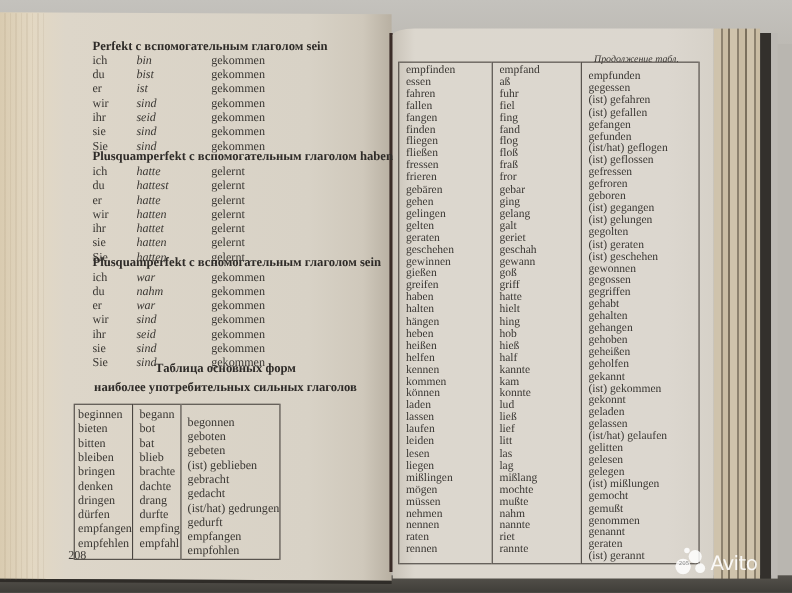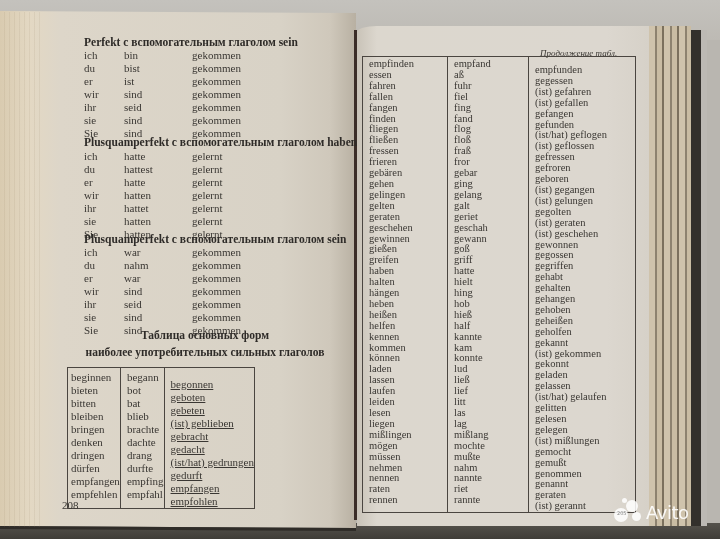--- a/index.html
+++ b/index.html
@@ -34,21 +34,21 @@
     position:absolute; left:649px; top:26px; width:42px; height:500px;
     background:repeating-linear-gradient(90deg,#cfc3ac 0 6px,#8d826f 6px 8px,#c9bca3 8px 13px,#7b705d 13px 15px);
   }
   .stack-dark { position:absolute; left:691px; top:30px; width:10px; height:496px; background:#33302c; }
   .stack-edge { position:absolute; left:701px; top:30px; width:6px; height:496px; background:#bcb9b4; }
 
   .sec-title { position:absolute; left:84px; font-weight:bold; font-size:11.5px; white-space:nowrap; color:#2e2b28; }
   .conj { position:absolute; left:84px; font-size:11px; line-height:13px; }
   .conj .row { display:flex; height:13px; }
   .conj .c1 { width:40px; }
-  .conj .c2 { width:68px; }
+  .conj .c2 { width:68px;font-style:italic; }
   .heading-center { position:absolute; left:60px; width:290px; text-align:center; font-weight:bold; font-size:11.5px; line-height:17px; color:#2e2b28; }
 
   table.verbs { position:absolute; border-collapse:collapse; font-size:11px; }
   table.verbs td, table.verbs th { border-left:1px solid #4a4540; border-right:1px solid #4a4540; padding:0 0 0 6px; vertical-align:top; text-align:left; font-weight:normal; }
   table.verbs th { text-align:center; border:1px solid #4a4540; padding:2px 0; }
   .tcol { line-height:13px; }
   .left-table { left:67px; top:367px; border:1px solid #4a4540; }
   .right-table { left:362px; top:56px; border:1px solid #4a4540; }
   .page-num { position:absolute; left:62px; top:499px; font-size:11px;text-align:center; }
   .running-head { position:absolute; left:540px; top:48px; font-style:italic; font-size:9px; color:#3a3733; }
@@ -211,21 +211,21 @@
     <td class="tcol" style="white-space:pre; padding-top:3px;">begann
 bot
 bat
 blieb
 brachte
 dachte
 drang
 durfte
 empfing
 empfahl</td>
-    <td class="tcol" style="white-space:pre; padding-top:10px;text-decoration:underline;">begonnen
+    <td class="tcol" style="white-space:pre; padding-top:10px;">begonnen
 geboten
 gebeten
 (ist) geblieben
 gebracht
 gedacht
 (ist/hat) gedrungen
 gedurft
 empfangen
 empfohlen</td>
   </tr>

